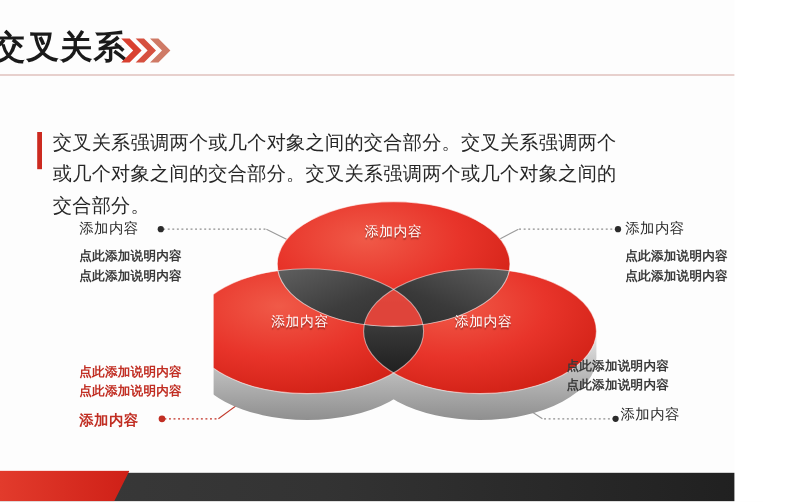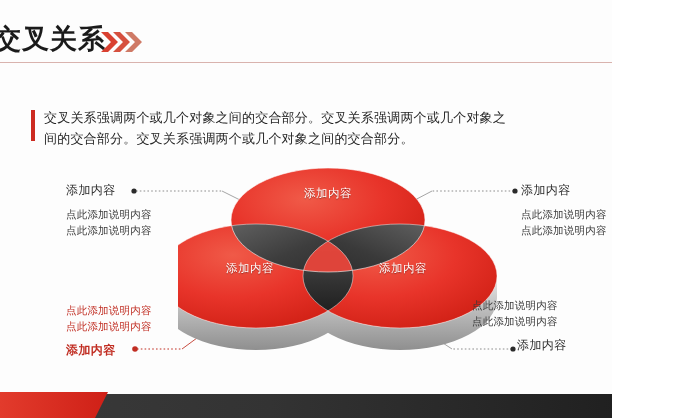--- a/index.html
+++ b/index.html
@@ -58,21 +58,21 @@
     top: 110px;
     width: 4px;
     height: 31px;
     background: #cc2a20;
   }
   #intro-text {
     position: absolute;
     left: 44px;
     top: 107px;
     width: 470px;
-    font-size: 13px;
+    font-size: 16px;
     color: #262626;
     line-height: 1.65;
     letter-spacing: 0.2px;
   }
 
   
   #venn-wrap {
     position: absolute;
     left: 178px;
     top: 158px;
@@ -100,20 +100,21 @@
     color: #2b2b2b;
     white-space: nowrap;
     letter-spacing: .4px;
   }
   .callout-body {
     font-size: 10.5px;
     color: #3a3a3a;
     line-height: 1.5;
     white-space: nowrap;
     letter-spacing: .2px;
+    font-weight: bold;
   }
   .callout-body.red, .callout-title.red { color: #c12e23; }
   .callout-title.red { font-weight: bold; }
 
   #callout-tl { left: 66px;  top: 182px; }
   #callout-tl .callout-body { margin-top: 8px; }
   #callout-tr { left: 521px; top: 182px; }
   #callout-tr .callout-body { margin-top: 8px; }
   #callout-bl { left: 66px;  top: 303px; }
   #callout-bl .callout-title { margin-top: 7px; }

